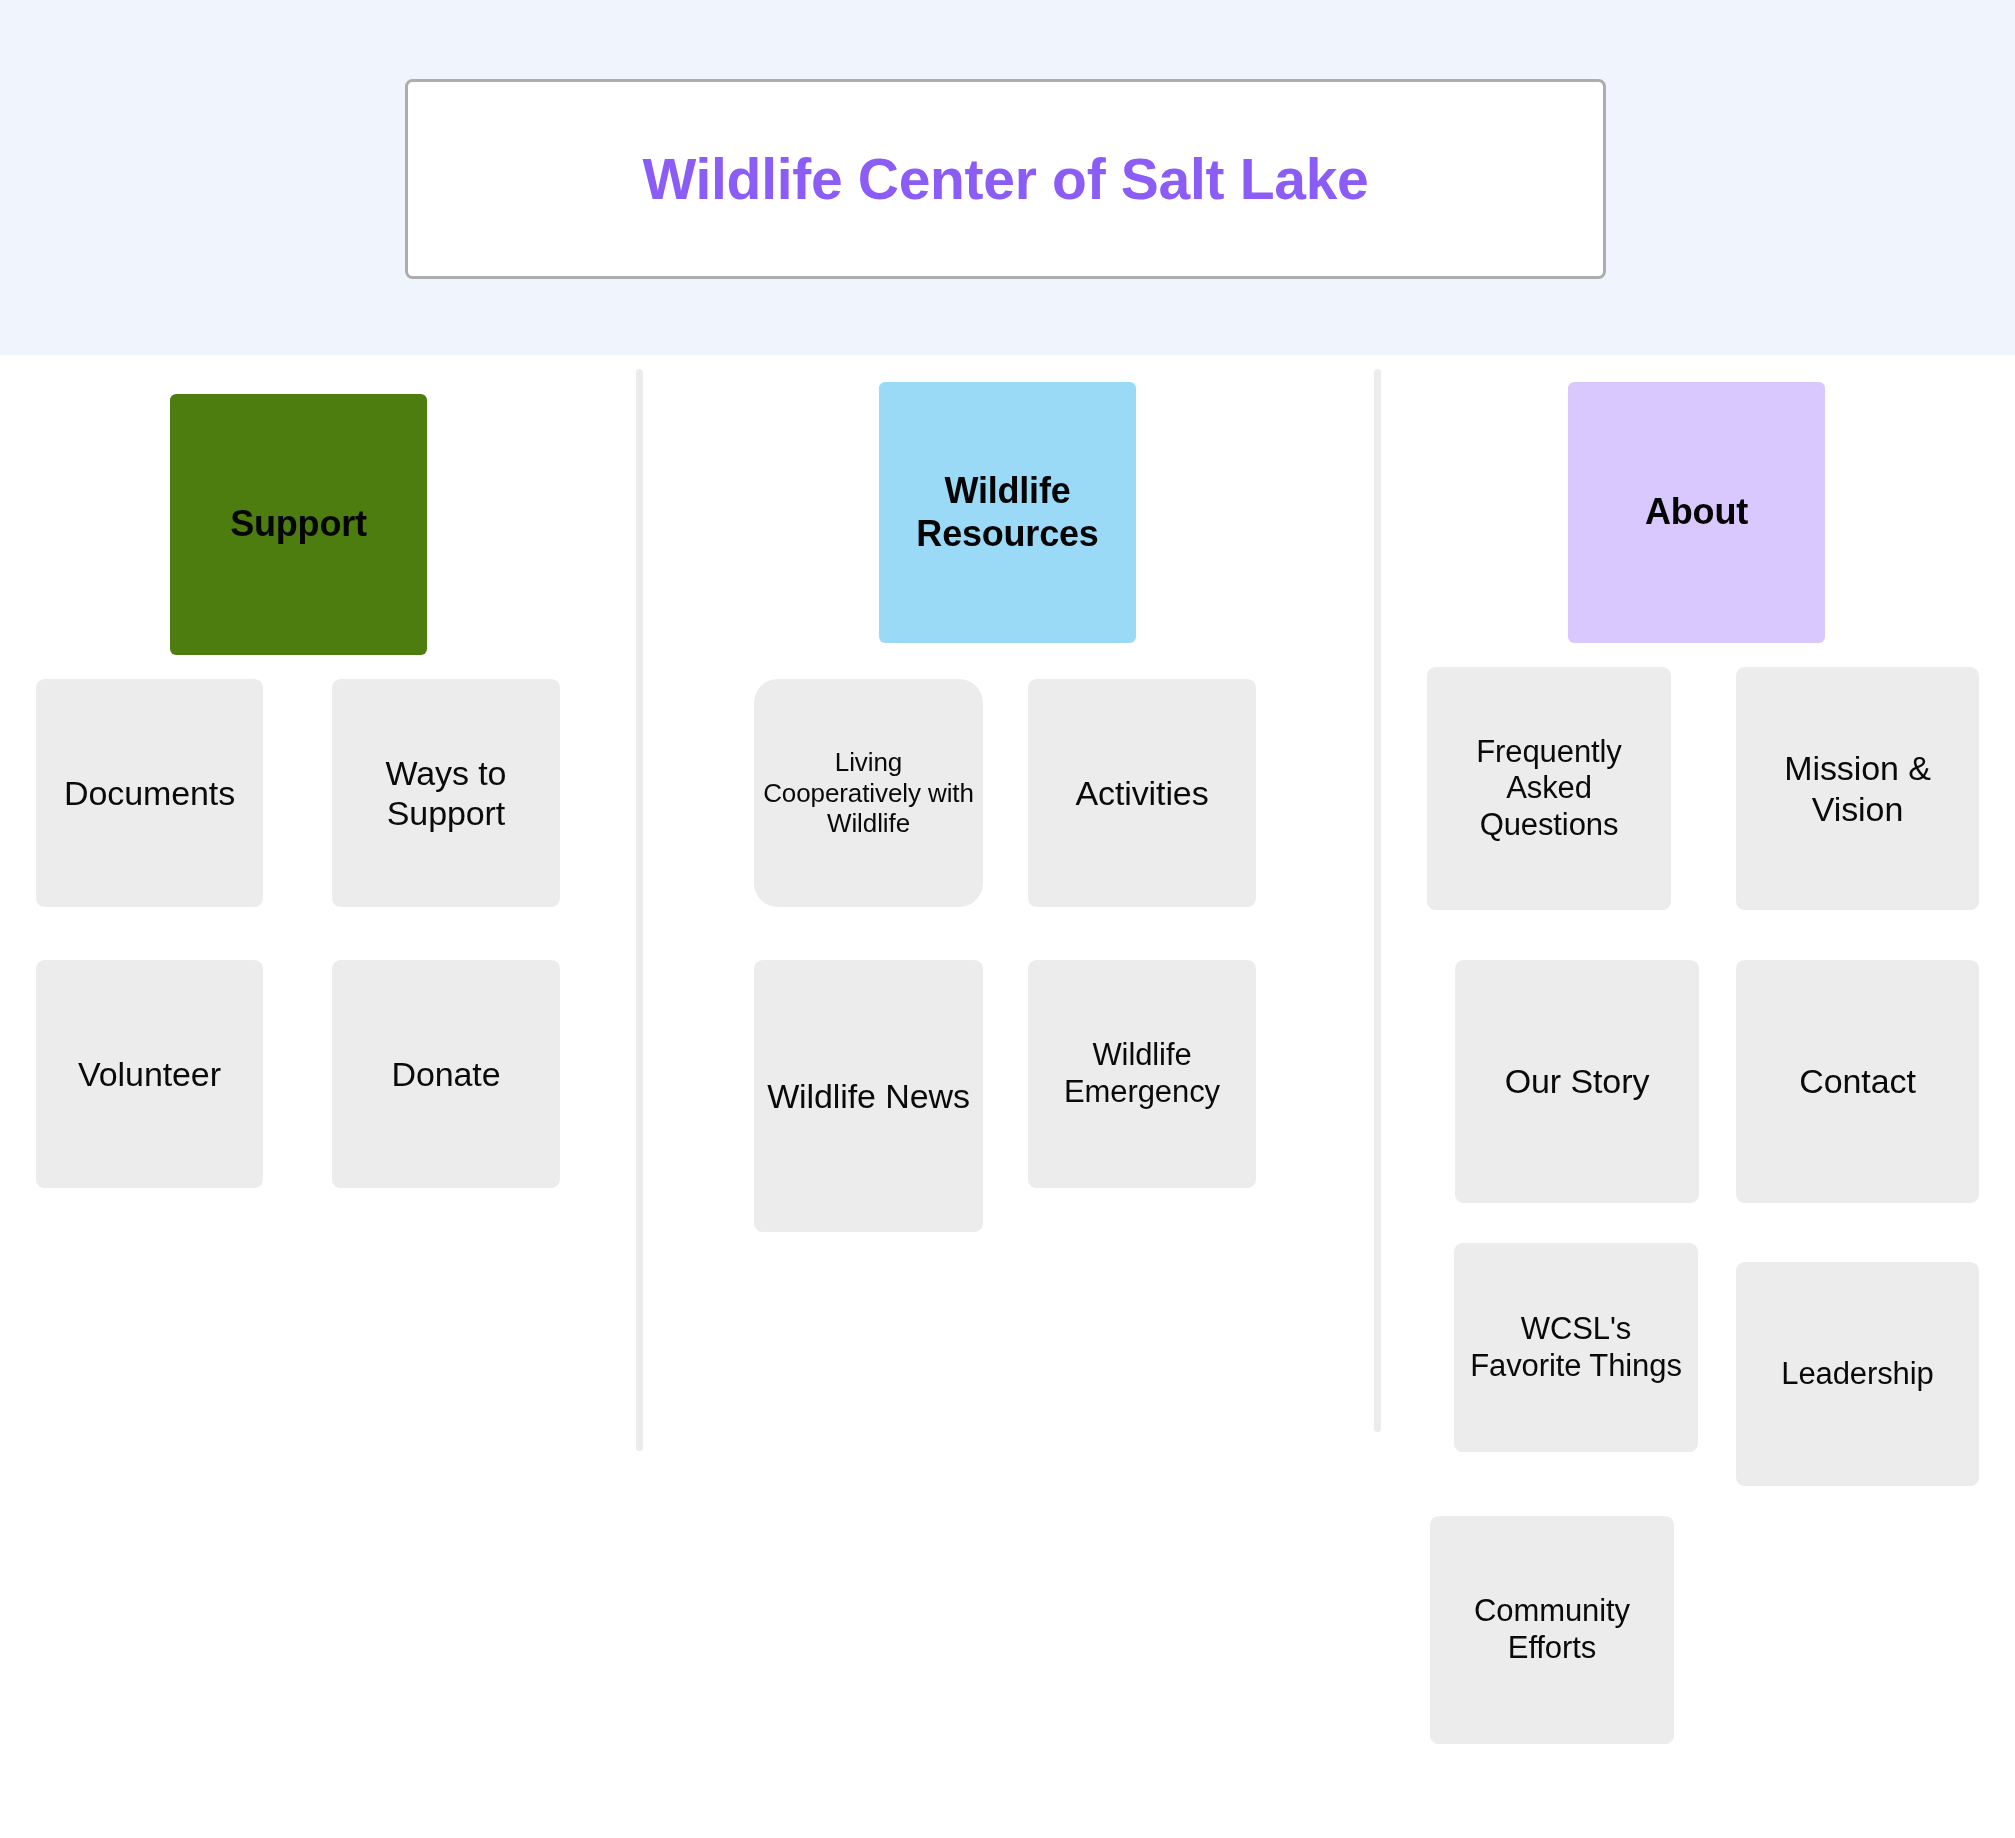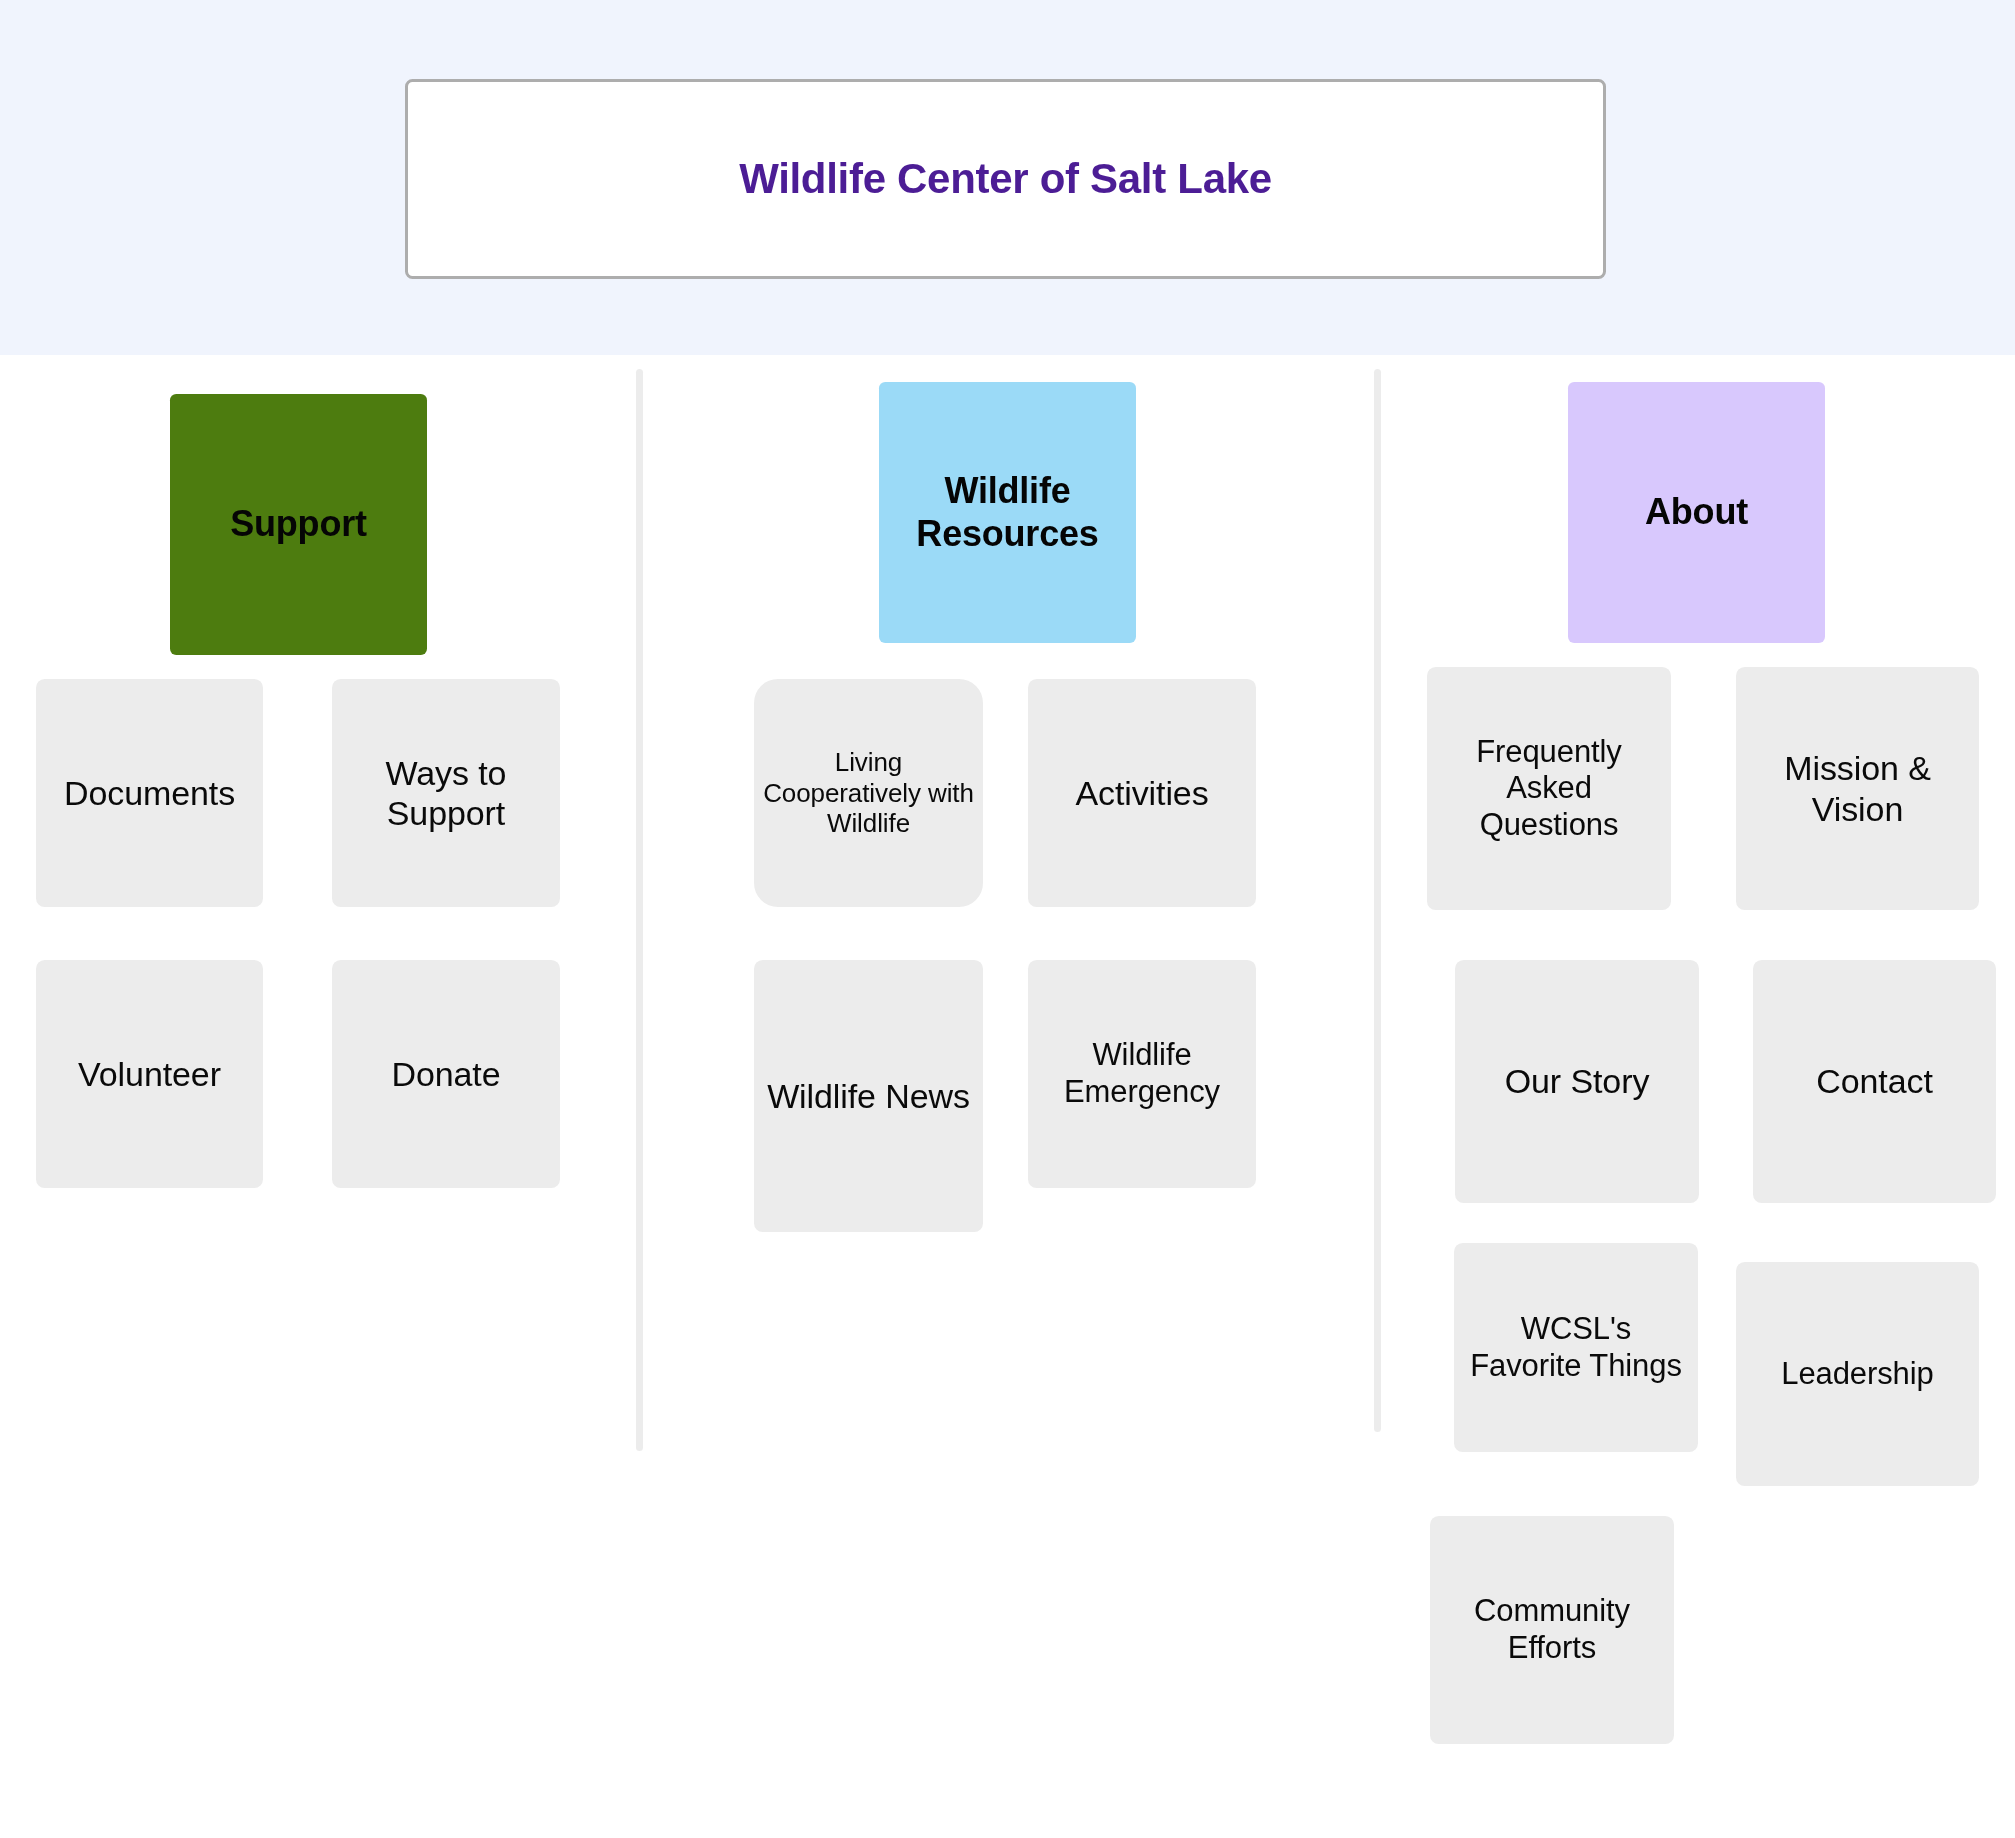--- a/index.html
+++ b/index.html
@@ -33,24 +33,24 @@
     height: 200px;
     background: #ffffff;
     border: 3.1px solid #adadad;
     border-radius: 7.5px;
     box-sizing: border-box;
     display: flex;
     align-items: center;
     justify-content: center;
   }
   .title-text {
-    font-size: 42px;
+    font-size: 57px;
     font-weight: 700;
     letter-spacing: -0.3px;
-    color: #4c1d95;
+    color: #8b5cf6;
     line-height: 1.1;
     text-align: center;
     white-space: nowrap;
   }
 
   
   .columns {
     position: absolute;
     left: 0;
     top: 355px;
@@ -138,21 +138,21 @@
   
   .r-living    { left: 111px; top: 324px;  width: 229px; height: 228px; }
   .r-activities{ left: 385px; top: 324px;  width: 228px; height: 228px; }
   .r-news      { left: 111px; top: 605px;  width: 229px; height: 272px; }
   .r-emergency { left: 385px; top: 605px;  width: 228px; height: 228px; }
 
   
   .a-faq        { left: 46px;  top: 312px;  width: 244px; height: 243px; }
   .a-mission    { left: 355px; top: 312px;  width: 243px; height: 243px; }
   .a-ourstory   { left: 46px;  top: 605px;  width: 244px; height: 243px; margin-left: 28px; }
-  .a-contact    { left: 355px; top: 605px;  width: 243px; height: 243px; margin-left: 17px; }
+  .a-contact    { left: 355px; top: 605px;  width: 243px; height: 243px; }
   .a-favorite   { left: 49px;  top: 888px; width: 244px; height: 243px; }
   .a-leadership { left: 355px; top: 888px; width: 243px; height: 243px; }
   .a-community  { left: 49px;  top: 1022px; width: 244px; height: 243px; }
   .a-community  { left: 49px;  top: 1022px; width: 244px; height: 243px; }
 </style>
 </head>
 <body>
 
 <div class="header-band" style="background: rgb(240, 244, 253);">
   <div class="title-box" style="border-color: rgb(173, 173, 173);">

